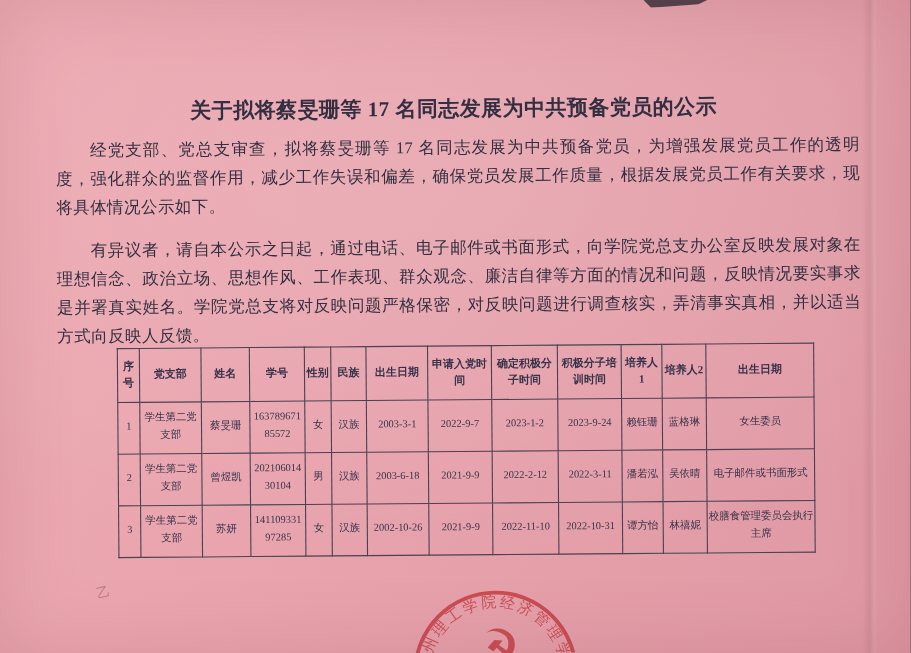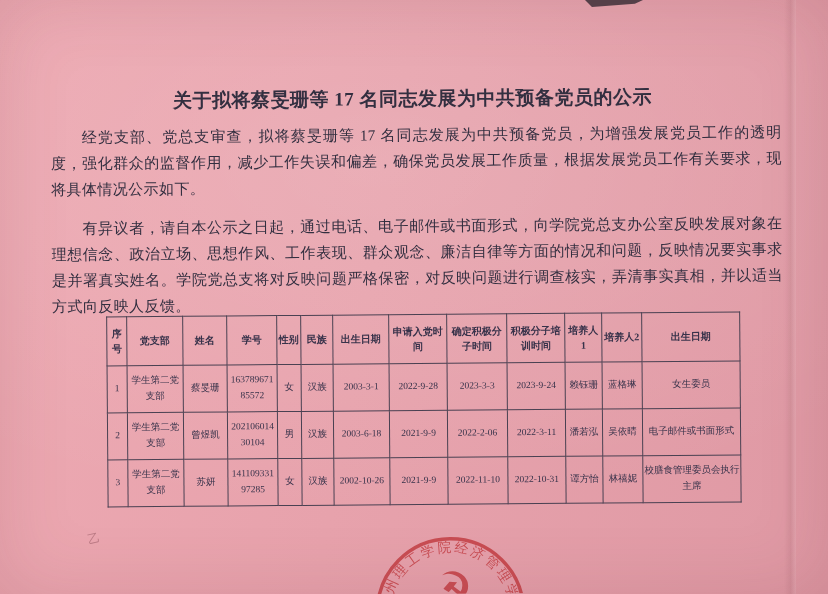--- a/index.html
+++ b/index.html
@@ -119,37 +119,37 @@
       </thead>
       <tbody>
           <tr>
             <td>1</td>
             <td>学生第二党支部</td>
             <td>蔡旻珊</td>
             <td>16378967185572</td>
             <td>女</td>
             <td>汉族</td>
             <td>2003-3-1</td>
-            <td>2022-9-28</td>
-            <td>2023-3-3</td>
+            <td>2022-9-7</td>
+            <td>2023-1-2</td>
             <td>2023-9-24</td>
             <td>赖钰珊</td>
             <td>蓝格琳</td>
             <td>女生委员</td>
           </tr>
           <tr>
             <td>2</td>
             <td>学生第二党支部</td>
             <td>曾煜凯</td>
             <td>20210601430104</td>
             <td>男</td>
             <td>汉族</td>
             <td>2003-6-18</td>
             <td>2021-9-9</td>
-            <td>2022-2-06</td>
+            <td>2022-2-12</td>
             <td>2022-3-11</td>
             <td>潘若泓</td>
             <td>吴依晴</td>
             <td>电子邮件或书面形式</td>
           </tr>
           <tr>
             <td>3</td>
             <td>学生第二党支部</td>
             <td>苏妍</td>
             <td>14110933197285</td>

